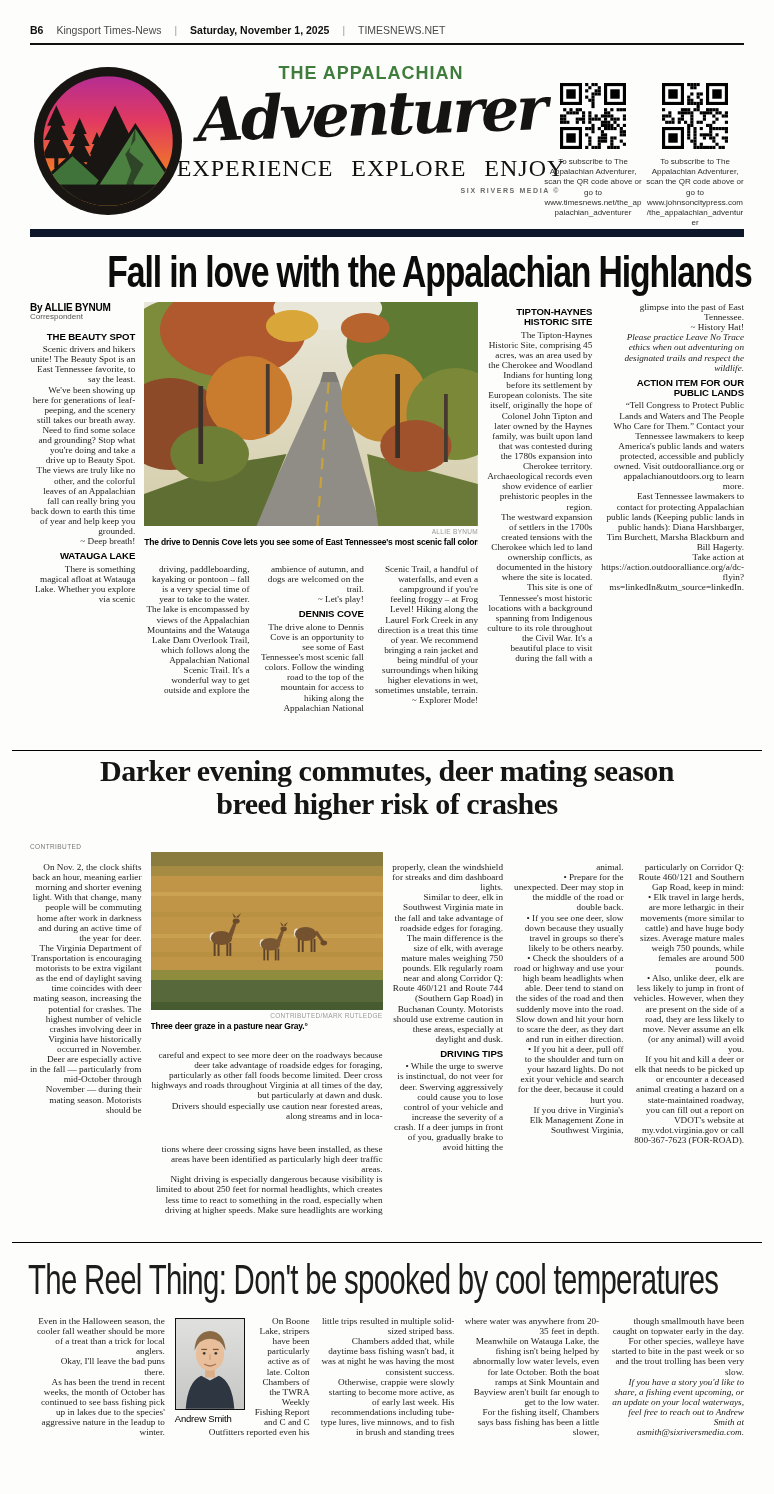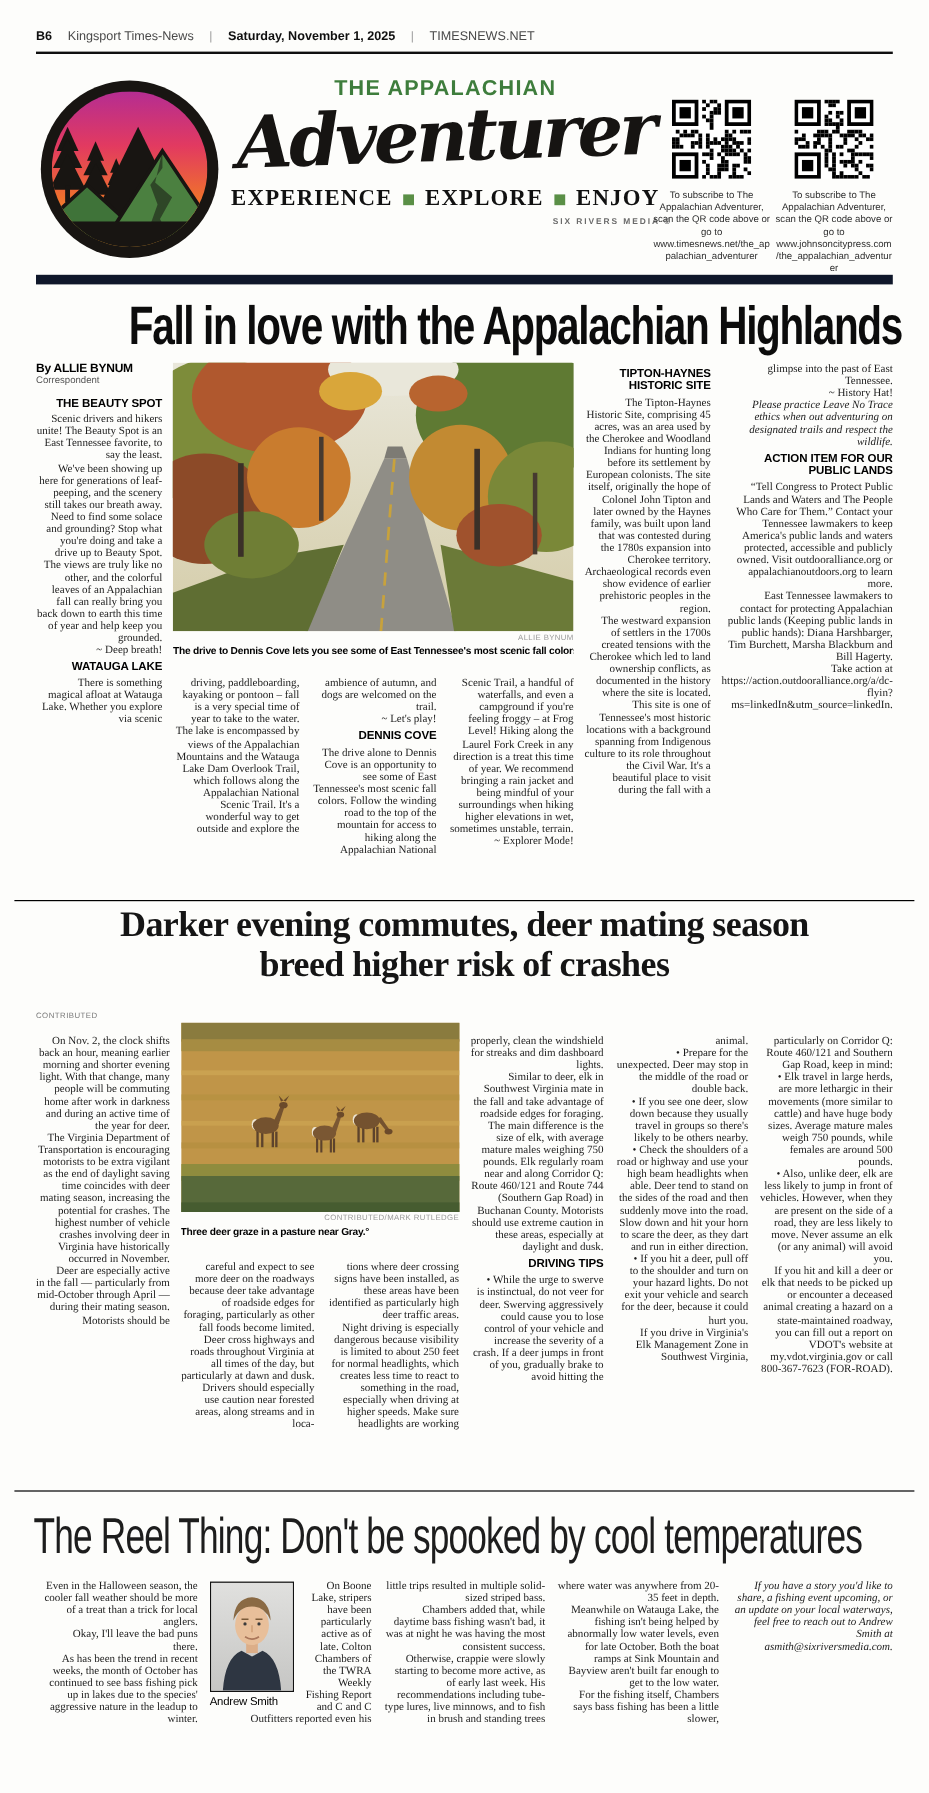--- a/index.html
+++ b/index.html
@@ -15,21 +15,21 @@
   .topbar .sep{color:#9a9a9a;font-size:10px}
 
   
   .masthead{position:absolute;top:55px;left:30px;width:714px;height:182px;border-bottom:8px solid #0f172a}
   .logo{position:absolute;left:2px;top:10px;width:152px;height:152px}
   .mast-center{position:absolute;left:152px;top:8px;width:378px;text-align:center}
   .kicker{font-family:"Liberation Sans",sans-serif;font-weight:700;font-size:18px;letter-spacing:1px;color:#3e7d3c}
   .script-title{font-family:"DejaVu Serif",serif;font-style:italic;font-weight:700;font-size:60px;
                 line-height:.95;letter-spacing:-3px;color:#161412;transform:rotate(-2deg);margin-top:2px}
   .tagline{margin-top:12px;display:flex;align-items:center;justify-content:center;gap:9px;
-           font-family:"Liberation Serif",serif;font-weight:700;font-size:19px;letter-spacing:1px;color:#111}
+           font-family:"Liberation Serif",serif;font-weight:400;font-size:24px;letter-spacing:1px;color:#111}
   .tag-sq{width:9px;height:9px;background:#5a8f46;display:inline-block}
   .media-credit{margin-top:5px;text-align:right;font-family:"Liberation Sans",sans-serif;font-size:7px;
                 font-weight:700;letter-spacing:1.6px;color:#6a6a6a}
   .qr-block{position:absolute;top:28px;width:98px;text-align:center}
   .qr-q1{left:514px}
   .qr-q2{left:616px}
   .qr{display:inline-block;width:66px;height:66px}
   .qr-caption{margin-top:4px;font-family:"Liberation Sans",sans-serif;font-size:8px;line-height:1.28;
               color:#2e2e2e;word-break:break-word}
 
@@ -58,21 +58,21 @@
   .a1 .under{grid-column:2/5;grid-row:2;display:grid;grid-template-columns:repeat(3,1fr);column-gap:9px}
   .a1 .c5{grid-column:5;grid-row:1/3}
   .a1 .c6{grid-column:6;grid-row:1/3}
 
   .contrib{position:absolute;top:843px;left:30px;font-family:"Liberation Sans",sans-serif;font-size:6.5px;
            letter-spacing:.4px;color:#777}
   .a2{top:852px;height:386px;display:grid;grid-template-columns:repeat(6,1fr);column-gap:9px;
       grid-template-rows:198px 1fr}
   .a2 .c1{grid-column:1;grid-row:1/3;padding-top:10px}
   .a2 .photo{grid-column:2/4;grid-row:1;position:relative}
-  .a2 .under{grid-column:2/4;grid-row:2;display:grid;grid-template-columns:1fr 1fr;column-gap:9px}
+  .a2 .under{grid-column:2/4;grid-row:2;display:grid;grid-template-columns:1fr;column-gap:9px}
   .a2 .c4{grid-column:4;grid-row:1/3;padding-top:10px}
   .a2 .c5{grid-column:5;grid-row:1/3;padding-top:10px}
   .a2 .c6{grid-column:6;grid-row:1/3;padding-top:10px}
 
   .a3{top:1316px;height:178px;display:grid;grid-template-columns:repeat(5,1fr);column-gap:10px}
 
   
   .body{font-size:9.2px;line-height:1.1;color:#1c1c1c}
   .blk{text-align:right}
   .blk.p{text-indent:8px}
@@ -502,21 +502,21 @@
 
   <div class="rule r1"></div>
 
   <div class="h2wrap">Darker evening commutes, deer mating season breed higher risk of crashes</div>
   <div class="contrib">CONTRIBUTED</div>
 
   <div class="article a2">
     <div class="c1 body">
         <div class="blk p">On Nov. 2, the clock shifts back an hour, meaning earlier morning and shorter evening light. With that change, many people will be commuting home after work in darkness and during an active time of the year for deer.</div>
         <div class="blk p">The Virginia Department of Transportation is encouraging motorists to be extra vigilant as the end of daylight saving time coincides with deer mating season, increasing the potential for crashes. The highest number of vehicle crashes involving deer in Virginia have historically occurred in November.</div>
-        <div class="blk p">Deer are especially active in the fall — particularly from mid-October through April — during their mating season. Motorists should be</div>
+        <div class="blk p">Deer are especially active in the fall — particularly from mid-October through November — during their mating season. Motorists should be</div>
       </div>
     <div class="photo">
       <div class="photo-frame">
         <svg viewBox="0 0 237 158" preserveAspectRatio="none" style="height:158px">
           <rect width="237" height="158" fill="#c09548"></rect>
           <rect width="237" height="16" fill="#8a7b3e"></rect>
           <rect y="14" width="237" height="10" fill="#a68c42"></rect>
           <rect y="40" width="237" height="4" fill="#cfa855" opacity=".7"></rect>
           <rect y="60" width="237" height="5" fill="#b3913f" opacity=".6"></rect>
           <rect y="82" width="237" height="4" fill="#cfa855" opacity=".6"></rect>
@@ -640,17 +640,18 @@
         <div class="blk c">little trips resulted in multiple solid-sized striped bass.</div>
         <div class="blk p">Chambers added that, while daytime bass fishing wasn't bad, it was at night he was having the most consistent success.</div>
         <div class="blk p">Otherwise, crappie were slowly starting to become more active, as of early last week. His recommendations including tube-type lures, live minnows, and to fish in brush and standing trees</div>
       </div>
     <div class="body">
         <div class="blk c">where water was anywhere from 20-35 feet in depth.</div>
         <div class="blk p">Meanwhile on Watauga Lake, the fishing isn't being helped by abnormally low water levels, even for late October. Both the boat ramps at Sink Mountain and Bayview aren't built far enough to get to the low water.</div>
         <div class="blk p">For the fishing itself, Chambers says bass fishing has been a little slower,</div>
       </div>
     <div class="body">
+        <div class="blk c">though smallmouth have been caught on topwater early in the day. For other species, walleye have started to bite in the past week or so and the trout trolling has been very slow.</div>
         <div class="blk pi">If you have a story you'd like to share, a fishing event upcoming, or an update on your local waterways, feel free to reach out to Andrew Smith at asmith@sixriversmedia.com.</div>
       </div>
   </div>
 
 </div>
 
 </body></html>

